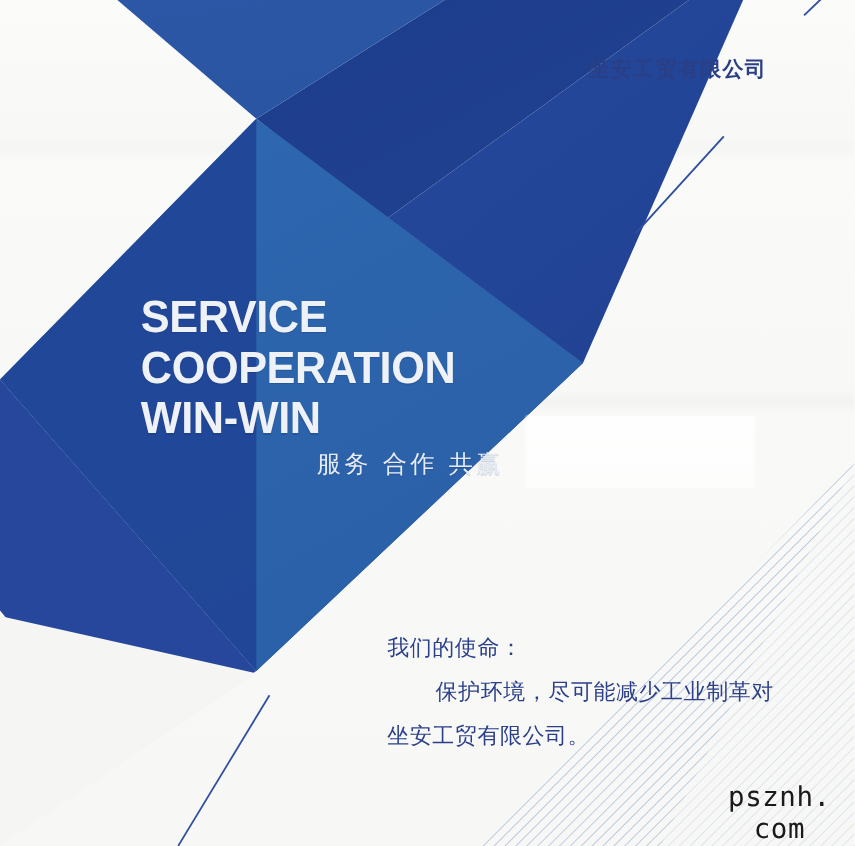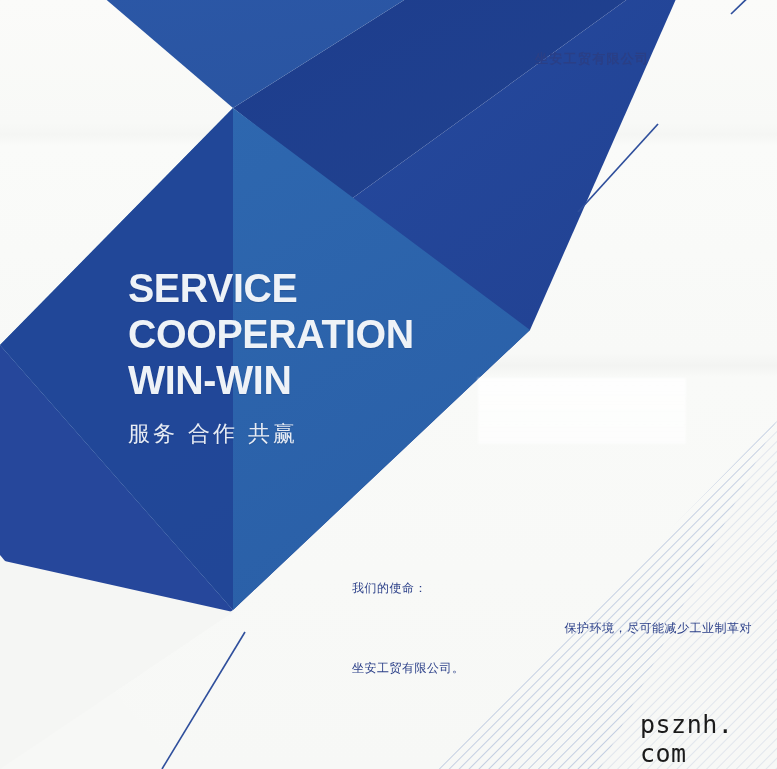--- a/index.html
+++ b/index.html
@@ -34,21 +34,21 @@
     position: absolute;
     inset: 0;
     width: 777px;
     height: 769px;
   }
   
   .company-name {
     position: absolute;
     left: 535px;
     top: 50px;
-    font-size: 13px;
+    font-size: 19px;
     letter-spacing: 1.3px;
     color: #2a3f86;
     font-weight: 700;
     white-space: nowrap;
     font-family: "DejaVu Sans", sans-serif;
   }
   #slogan {
     position: absolute;
     left: 128px;
     top: 265px;
@@ -59,49 +59,51 @@
     font-weight: 700;
     font-size: 41px;
     line-height: 46px;
     letter-spacing: -0.4px;
     font-family: "Liberation Sans", sans-serif;
     transform: scaleX(0.96);
     transform-origin: left center;
     text-shadow: 0 1px 1px rgba(18,44,100,0.25);
   }
   .slogan-cn {
-    margin-top: 16px;
+    margin-top: 4px;
     color: #e7ecf4;
     font-size: 22px;
     letter-spacing: 3px;
     font-family: "DejaVu Sans", sans-serif;
     font-weight: 500;
     text-shadow: 0 1px 1px rgba(18,44,100,0.25);
+    text-align: right;
   }
   #mission {
     position: absolute;
     left: 352px;
     top: 568px;
     width: 400px;
     color: #2c4089;
-    font-size: 12px;
+    font-size: 20px;
     line-height: 40px;
     font-family: "DejaVu Sans", sans-serif;
     font-weight: 500;
   }
-  #mission .indent { display: block; padding-left: 44px; text-align: right; }
+  #mission .indent { display: block; padding-left: 44px; }
   #mission .line { display: block; letter-spacing: 0.5px; }
   #watermark {
     position: absolute;
     left: 640px;
     top: 710px;
     font-size: 25px;
     color: #1a1a1a;
     letter-spacing: 0.5px;
     font-family: "DejaVu Sans Mono", monospace;
+    text-align: center;
   }
   
   #smudge {
     position: absolute;
     left: 478px;
     top: 378px;
     width: 208px;
     height: 66px;
     background: linear-gradient(180deg, rgba(255,255,255,0.80), rgba(255,255,255,0.62));
     filter: blur(1.2px);

